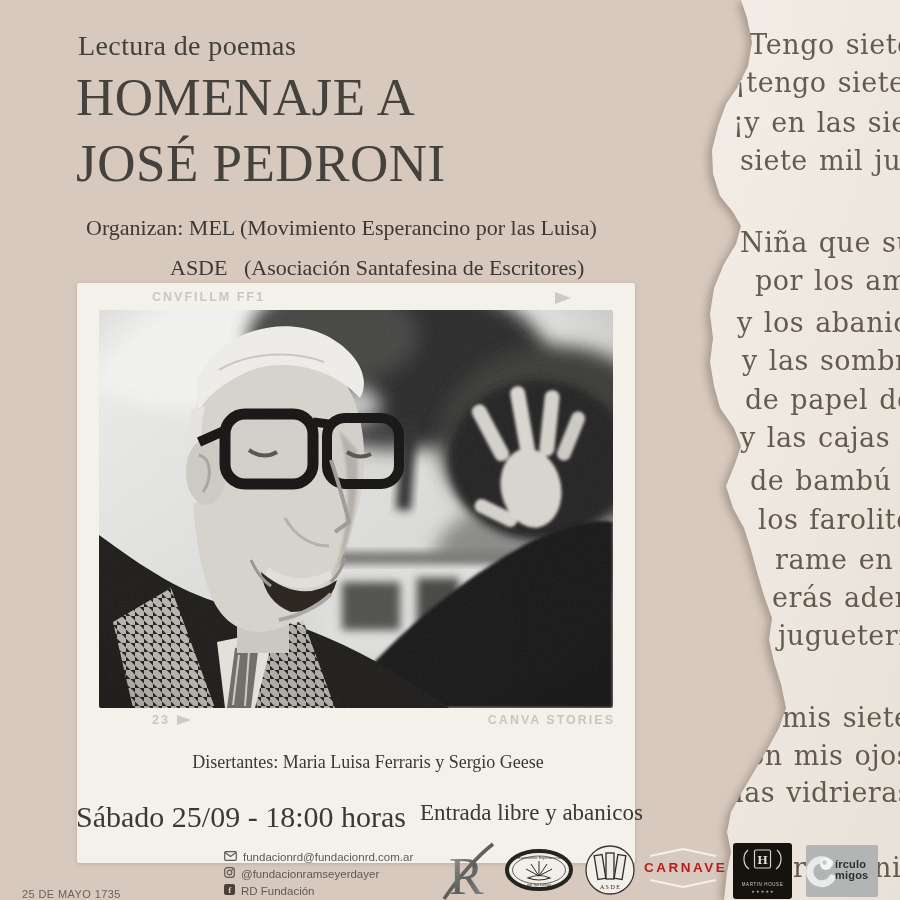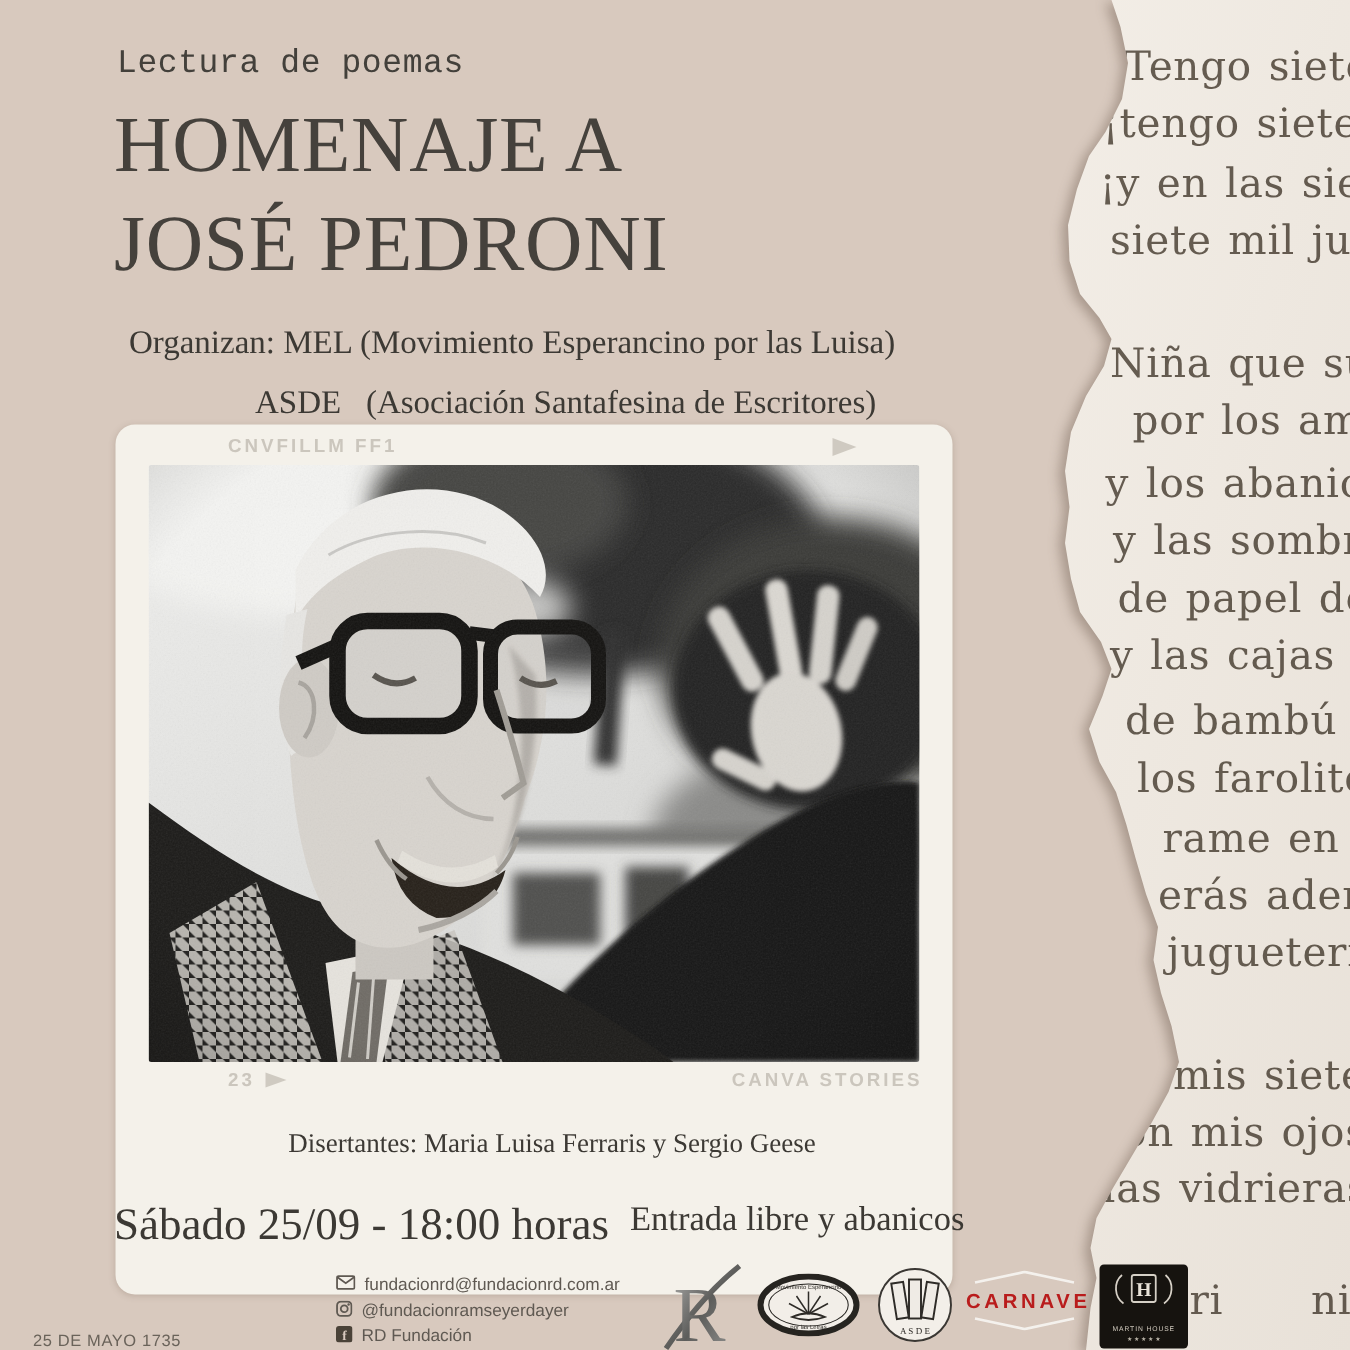--- a/index.html
+++ b/index.html
@@ -1,26 +1,26 @@
 <!DOCTYPE html>
 <html><head>
 <meta charset="utf-8">
 <style>
   html,body{margin:0;padding:0;background:#888;}
   .poster{position:relative;width:900px;height:900px;background:#d8c9be;overflow:hidden;
           font-family:"Liberation Serif","DejaVu Serif",serif;}
   
   .content{position:absolute;inset:0;z-index:2;}
-  .eyebrow{position:absolute;left:78px;top:30px;font-size:22px;color:#43403b;letter-spacing:.4px;font-family:Liberation Mono, monospace;}
+  .eyebrow{position:absolute;left:78px;top:30px;font-size:28px;color:#43403b;letter-spacing:.4px;}
   .title{position:absolute;left:76px;top:64px;font-size:53px;line-height:66px;color:#45413c;letter-spacing:.5px;}
   .org{position:absolute;left:86px;top:213px;font-size:22px;line-height:29px;color:#3c3934;}
   .org .l2{padding-left:84px;white-space:pre;margin-top:11px;}
   
   .frame{position:absolute;left:77px;top:283px;width:558px;height:580px;background:#f4f1ea;
-         border-radius:13px;box-shadow:0 1px 4px rgba(110,90,75,.25);}
+         border-radius:2px;box-shadow:0 1px 4px rgba(110,90,75,.25);}
   .flabel{position:absolute;font-family:"Liberation Sans",sans-serif;font-weight:bold;
           font-size:12.5px;letter-spacing:2px;color:#cbc6bd;}
   .play{width:0;height:0;border-left:16px solid #cfcac1;border-top:6px solid transparent;
         border-bottom:6px solid transparent;display:inline-block;}
   .photo{position:absolute;left:22px;top:27px;width:514px;height:398px;border-radius:2px;overflow:hidden;}
   
   .speakers{position:absolute;left:36px;top:752px;width:664px;text-align:center;font-size:18px;color:#3c3934;}
   .when{position:absolute;left:76px;top:800px;font-size:30px;color:#3c3934;}
   .admission{position:absolute;left:420px;top:800px;font-size:23px;color:#3c3934;}
   
@@ -304,14 +304,25 @@
       <svg width="59" height="34" viewBox="0 0 59 34">
         <path d="M16,26 C10,22 9,12 15,7" stroke="#d6d0c6" stroke-width="1.2" fill="none"></path>
         <path d="M43,26 C49,22 50,12 44,7" stroke="#d6d0c6" stroke-width="1.2" fill="none"></path>
         <rect x="21.5" y="7" width="16" height="18" rx="1.5" fill="none" stroke="#d6d0c6" stroke-width="1.2"></rect>
         <text x="29.5" y="21" font-family="Liberation Serif,serif" font-size="13" font-weight="bold" fill="#e8e2d8" text-anchor="middle">H</text>
       </svg>
       <div style="font-size:4.5px;letter-spacing:.6px;margin-top:1px">MARTIN HOUSE</div>
       <div style="font-size:4px;color:#b8b2a6;margin-top:2px">★ ★ ★ ★ ★</div>
     </div>
 
+    <div class="circulo">
+      <svg width="30" height="52" viewBox="0 0 30 52" style="position:absolute;left:0;top:0">
+        <path d="M24,18 A12,12 0 1 0 26,33" fill="none" stroke="#e9ebea" stroke-width="7" stroke-linecap="round"></path>
+        <circle cx="20" cy="19" r="6" fill="#f4f6f5"></circle>
+        <circle cx="18.5" cy="17.5" r="2.2" fill="#c6c9c8"></circle>
+      </svg>
+      <div class="txt">
+        <div>írculo</div>
+        <div>migos</div>
+      </div>
+    </div>
   </div>
 </div>
 
 </body></html>

